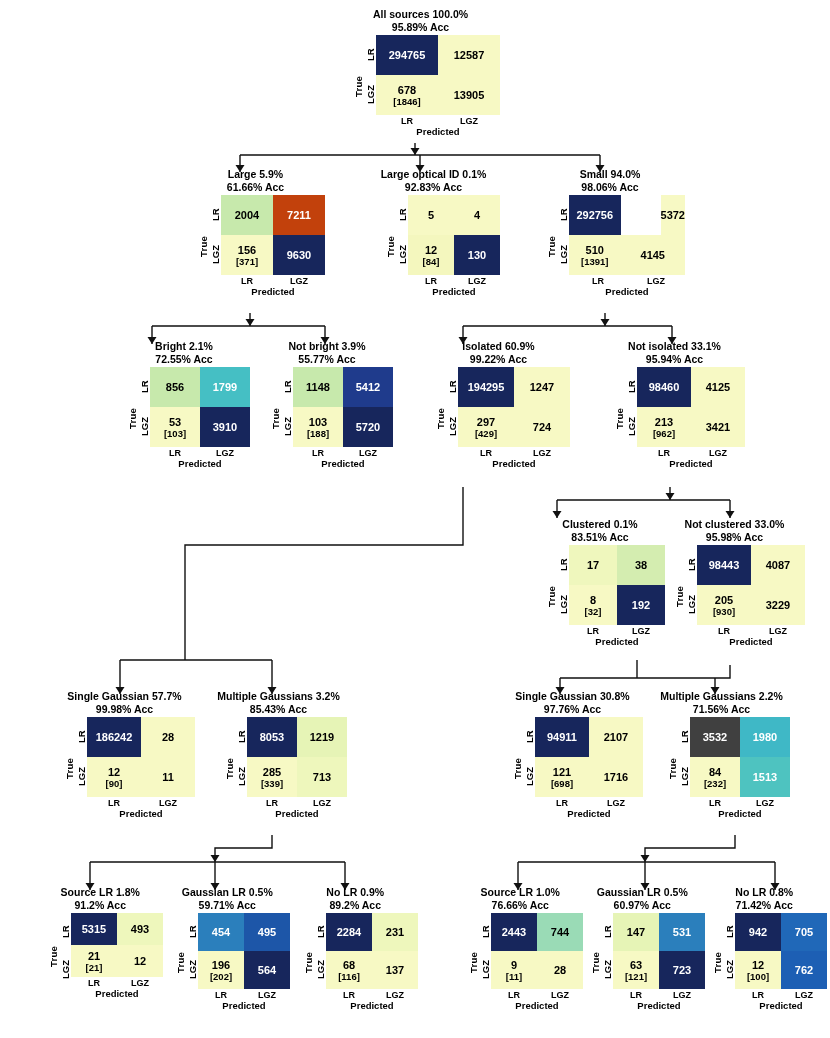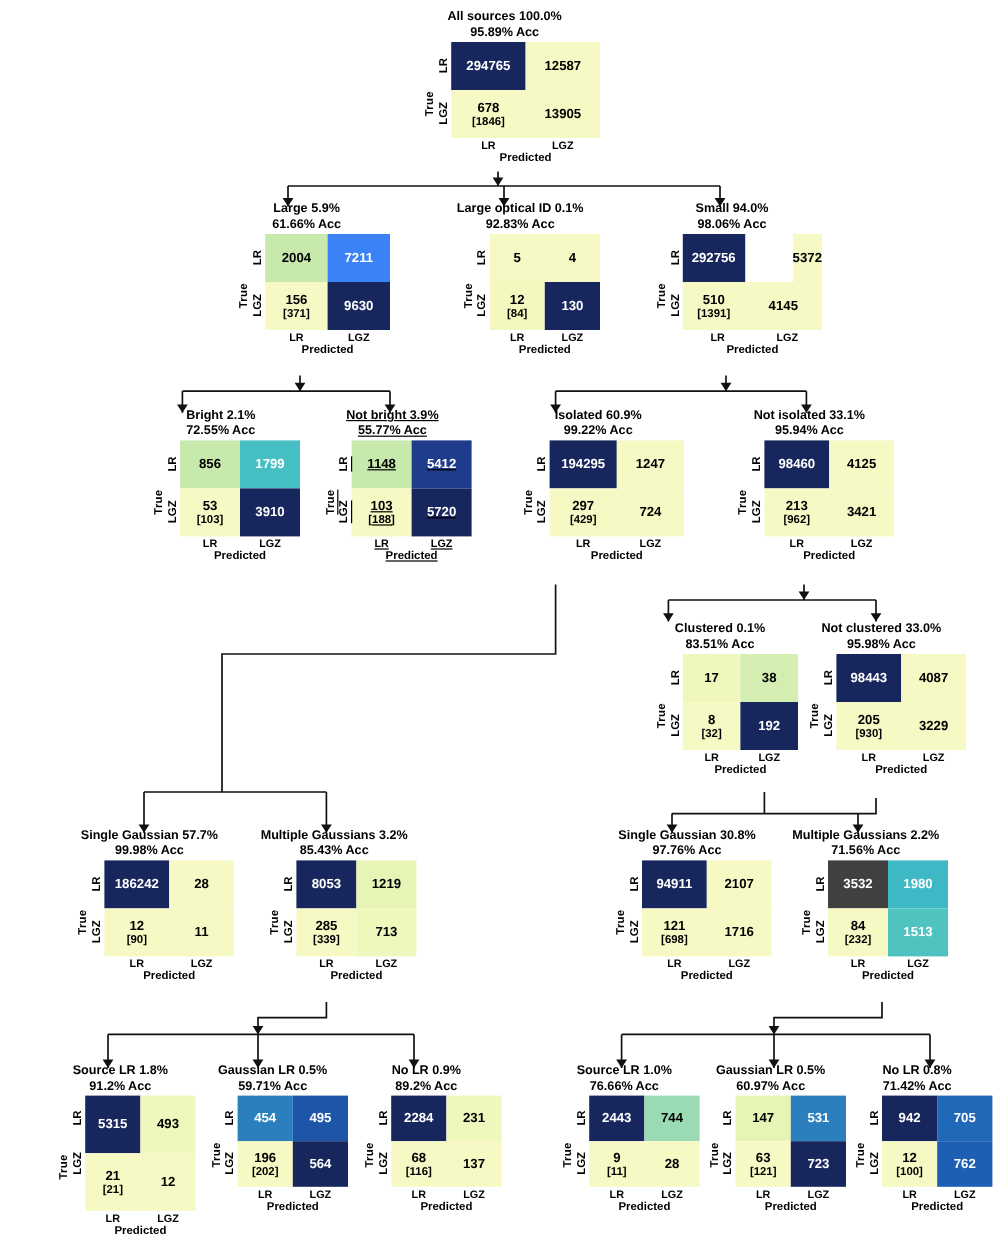--- a/index.html
+++ b/index.html
@@ -113,21 +113,21 @@
         </div>
         <div class="ytick" style="height: 80px;">
           <span>LR</span>
           <span>LGZ</span>
         </div>
         <div>
           <div class="grid" style="width: 104px; height: 80px;">
             <div class="cell" style="background: rgb(199, 233, 172); color: rgb(0, 0, 0);">
               <div>2004</div>
             </div>
-            <div class="cell" style="background: #3b82f6; color: rgb(255, 255, 255);">
+            <div class="cell" style="background: #c2410c; color: rgb(255, 255, 255);">
               <div>7211</div>
             </div>
             <div class="cell" style="background: rgb(247, 249, 196); color: rgb(0, 0, 0);">
               <div>156</div>
               <div class="sub">[371]</div>
             </div>
             <div class="cell" style="background: rgb(23, 38, 92); color: rgb(255, 255, 255);">
               <div>9630</div>
             </div>
           </div>
@@ -243,21 +243,21 @@
             </div>
           </div>
           <div class="xticks" style="width: 100px;">
             <span>LR</span>
             <span>LGZ</span>
           </div>
           <div class="xlab" style="width: 100px;">Predicted</div>
         </div>
       </div>
     </div>
-    <div class="cm" style="left: 253px; top: 340px; width: 140px; padding-left: 8px; box-sizing: border-box; text-decoration: underline;">
+    <div class="cm" style="left: 253px; top: 340px; width: 140px; padding-left: 8px; box-sizing: border-box;">
       <div class="cm-title">
         <div>Not bright 3.9%</div>
         <div>55.77% Acc</div>
       </div>
       <div class="cm-body">
         <div class="ylab">
           <span>True</span>
         </div>
         <div class="ytick" style="height: 80px;">
           <span>LR</span>
@@ -590,21 +590,21 @@
       </div>
       <div class="cm-body">
         <div class="ylab">
           <span>True</span>
         </div>
         <div class="ytick" style="height: 76px;">
           <span>LR</span>
           <span>LGZ</span>
         </div>
         <div>
-          <div class="grid" style="width: 92px; height: 96px;">
+          <div class="grid" style="width: 92px; height: 64px;">
             <div class="cell" style="background: rgb(23, 38, 92); color: rgb(255, 255, 255);">
               <div>5315</div>
             </div>
             <div class="cell" style="background: rgb(238, 247, 188); color: rgb(0, 0, 0);">
               <div>493</div>
             </div>
             <div class="cell" style="background: rgb(247, 249, 196); color: rgb(0, 0, 0);">
               <div>21</div>
               <div class="sub">[21]</div>
             </div>

